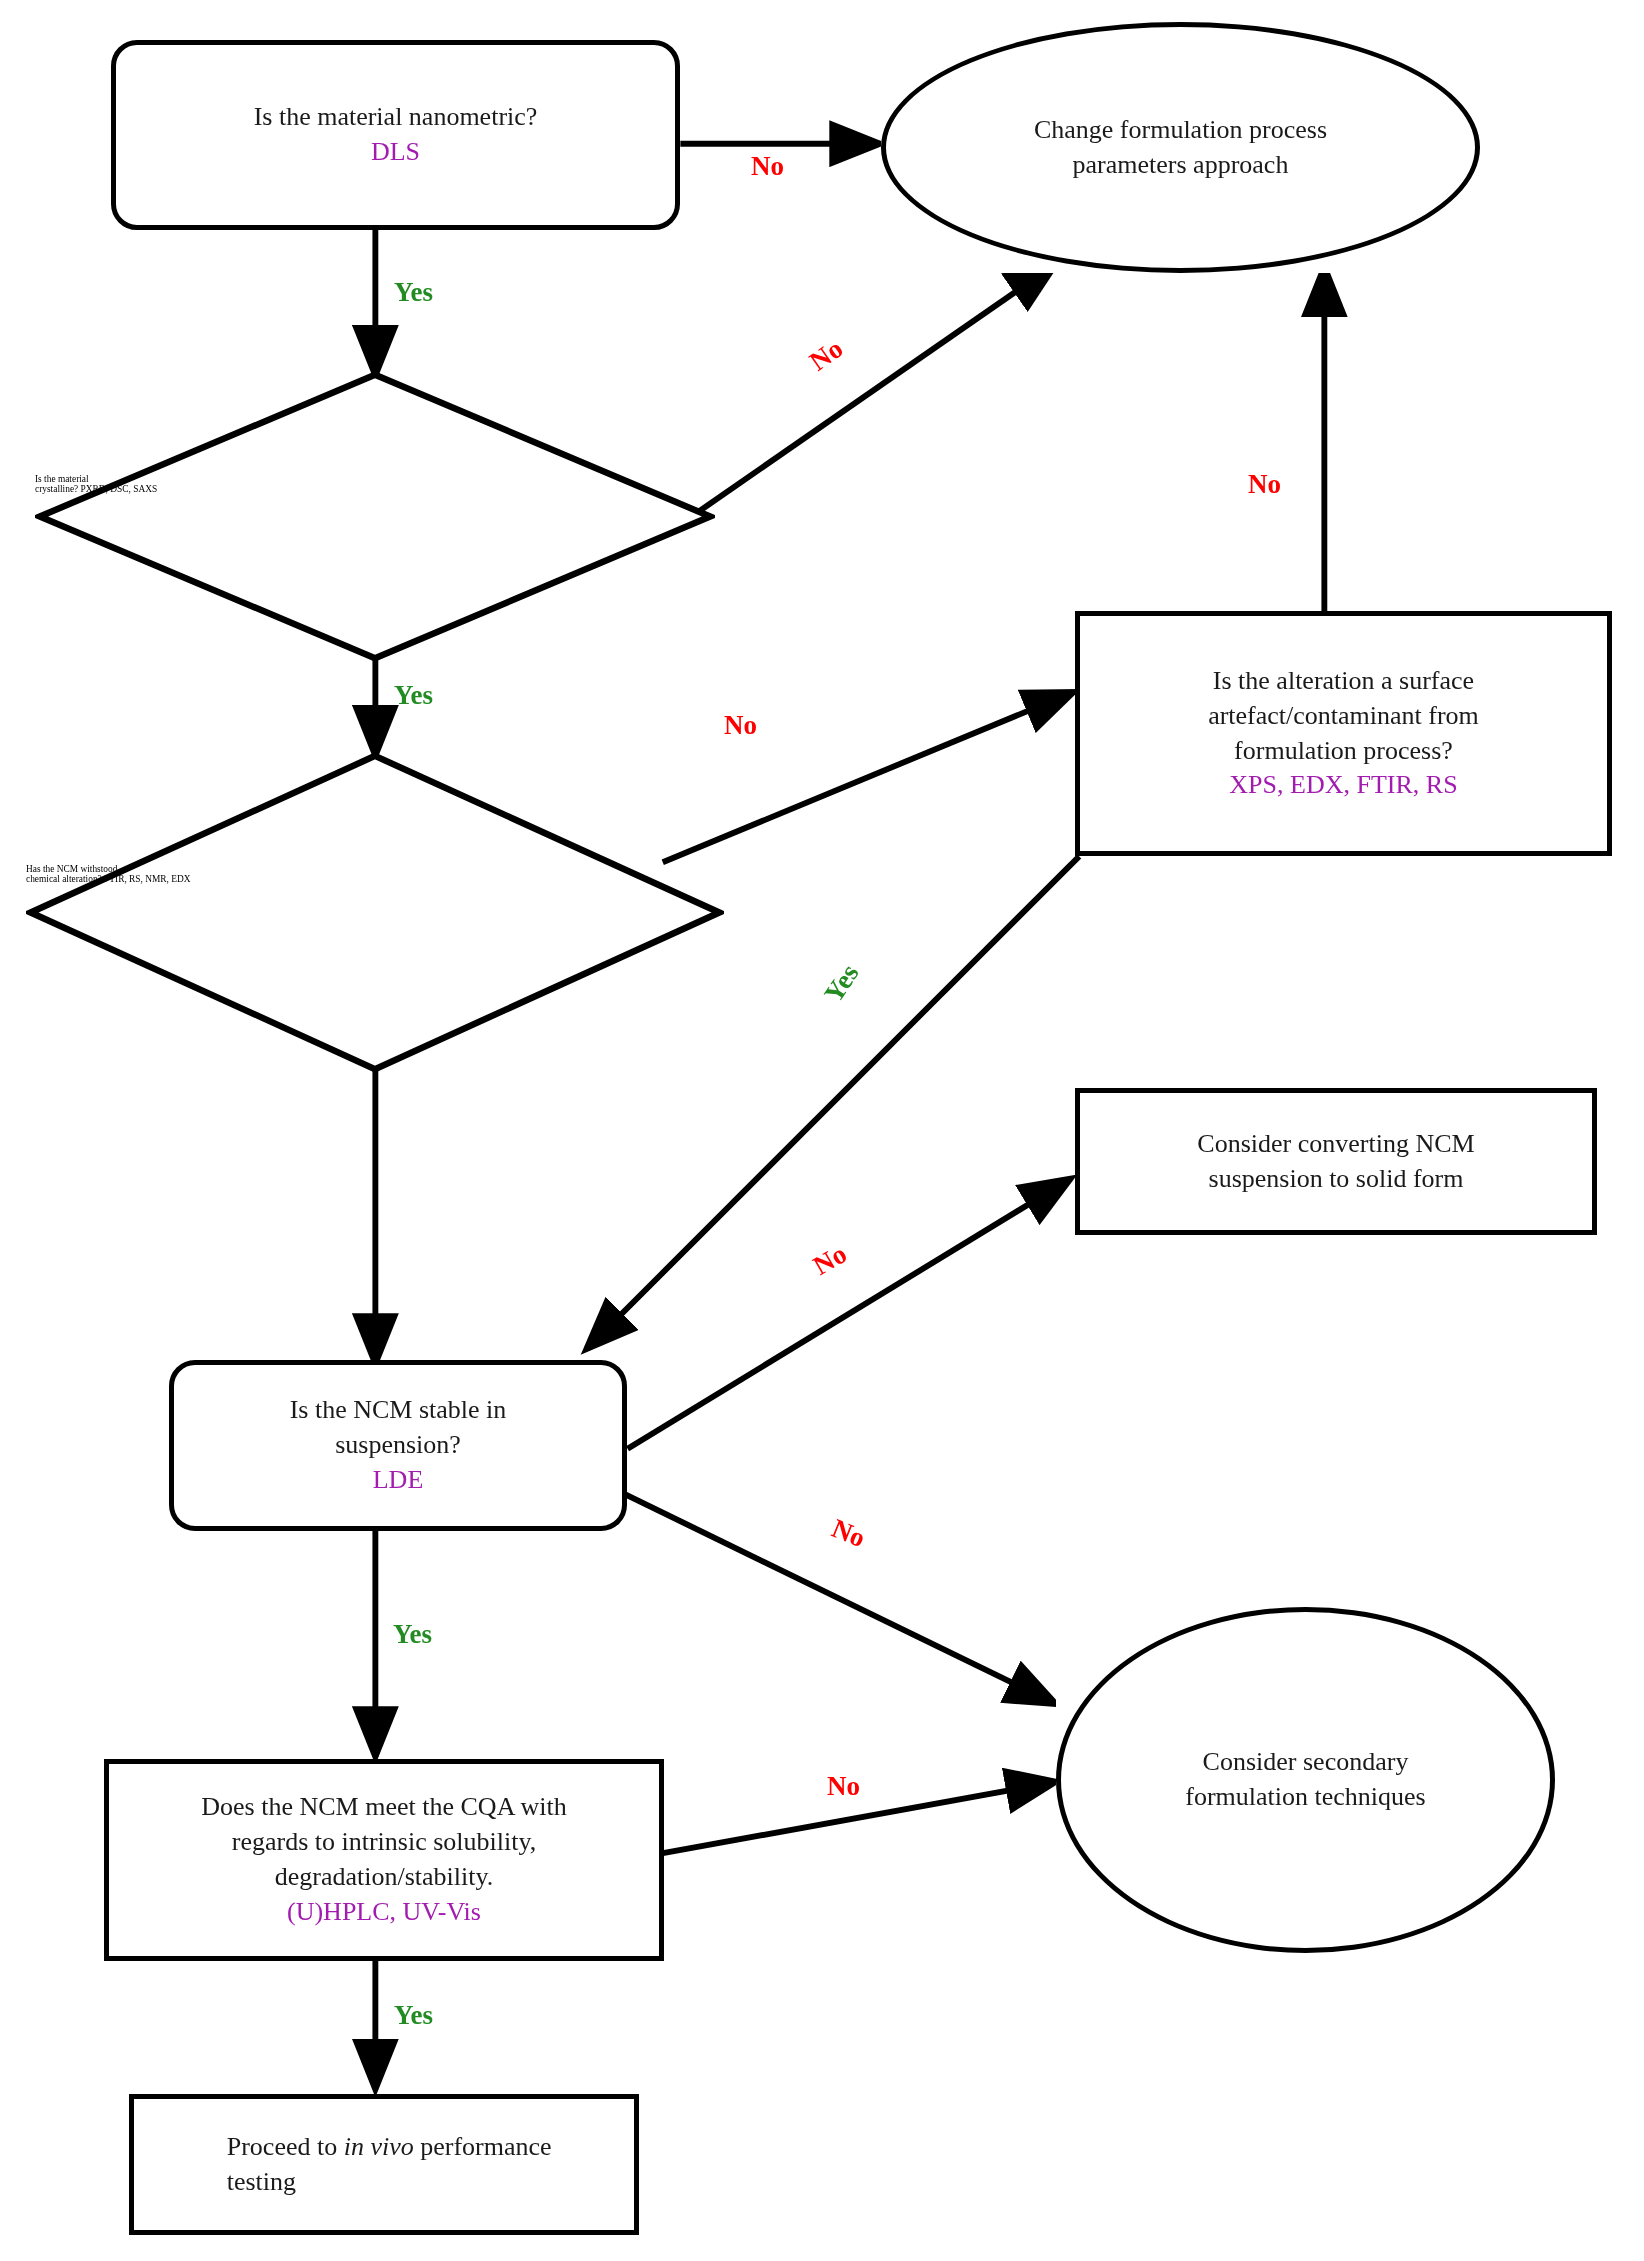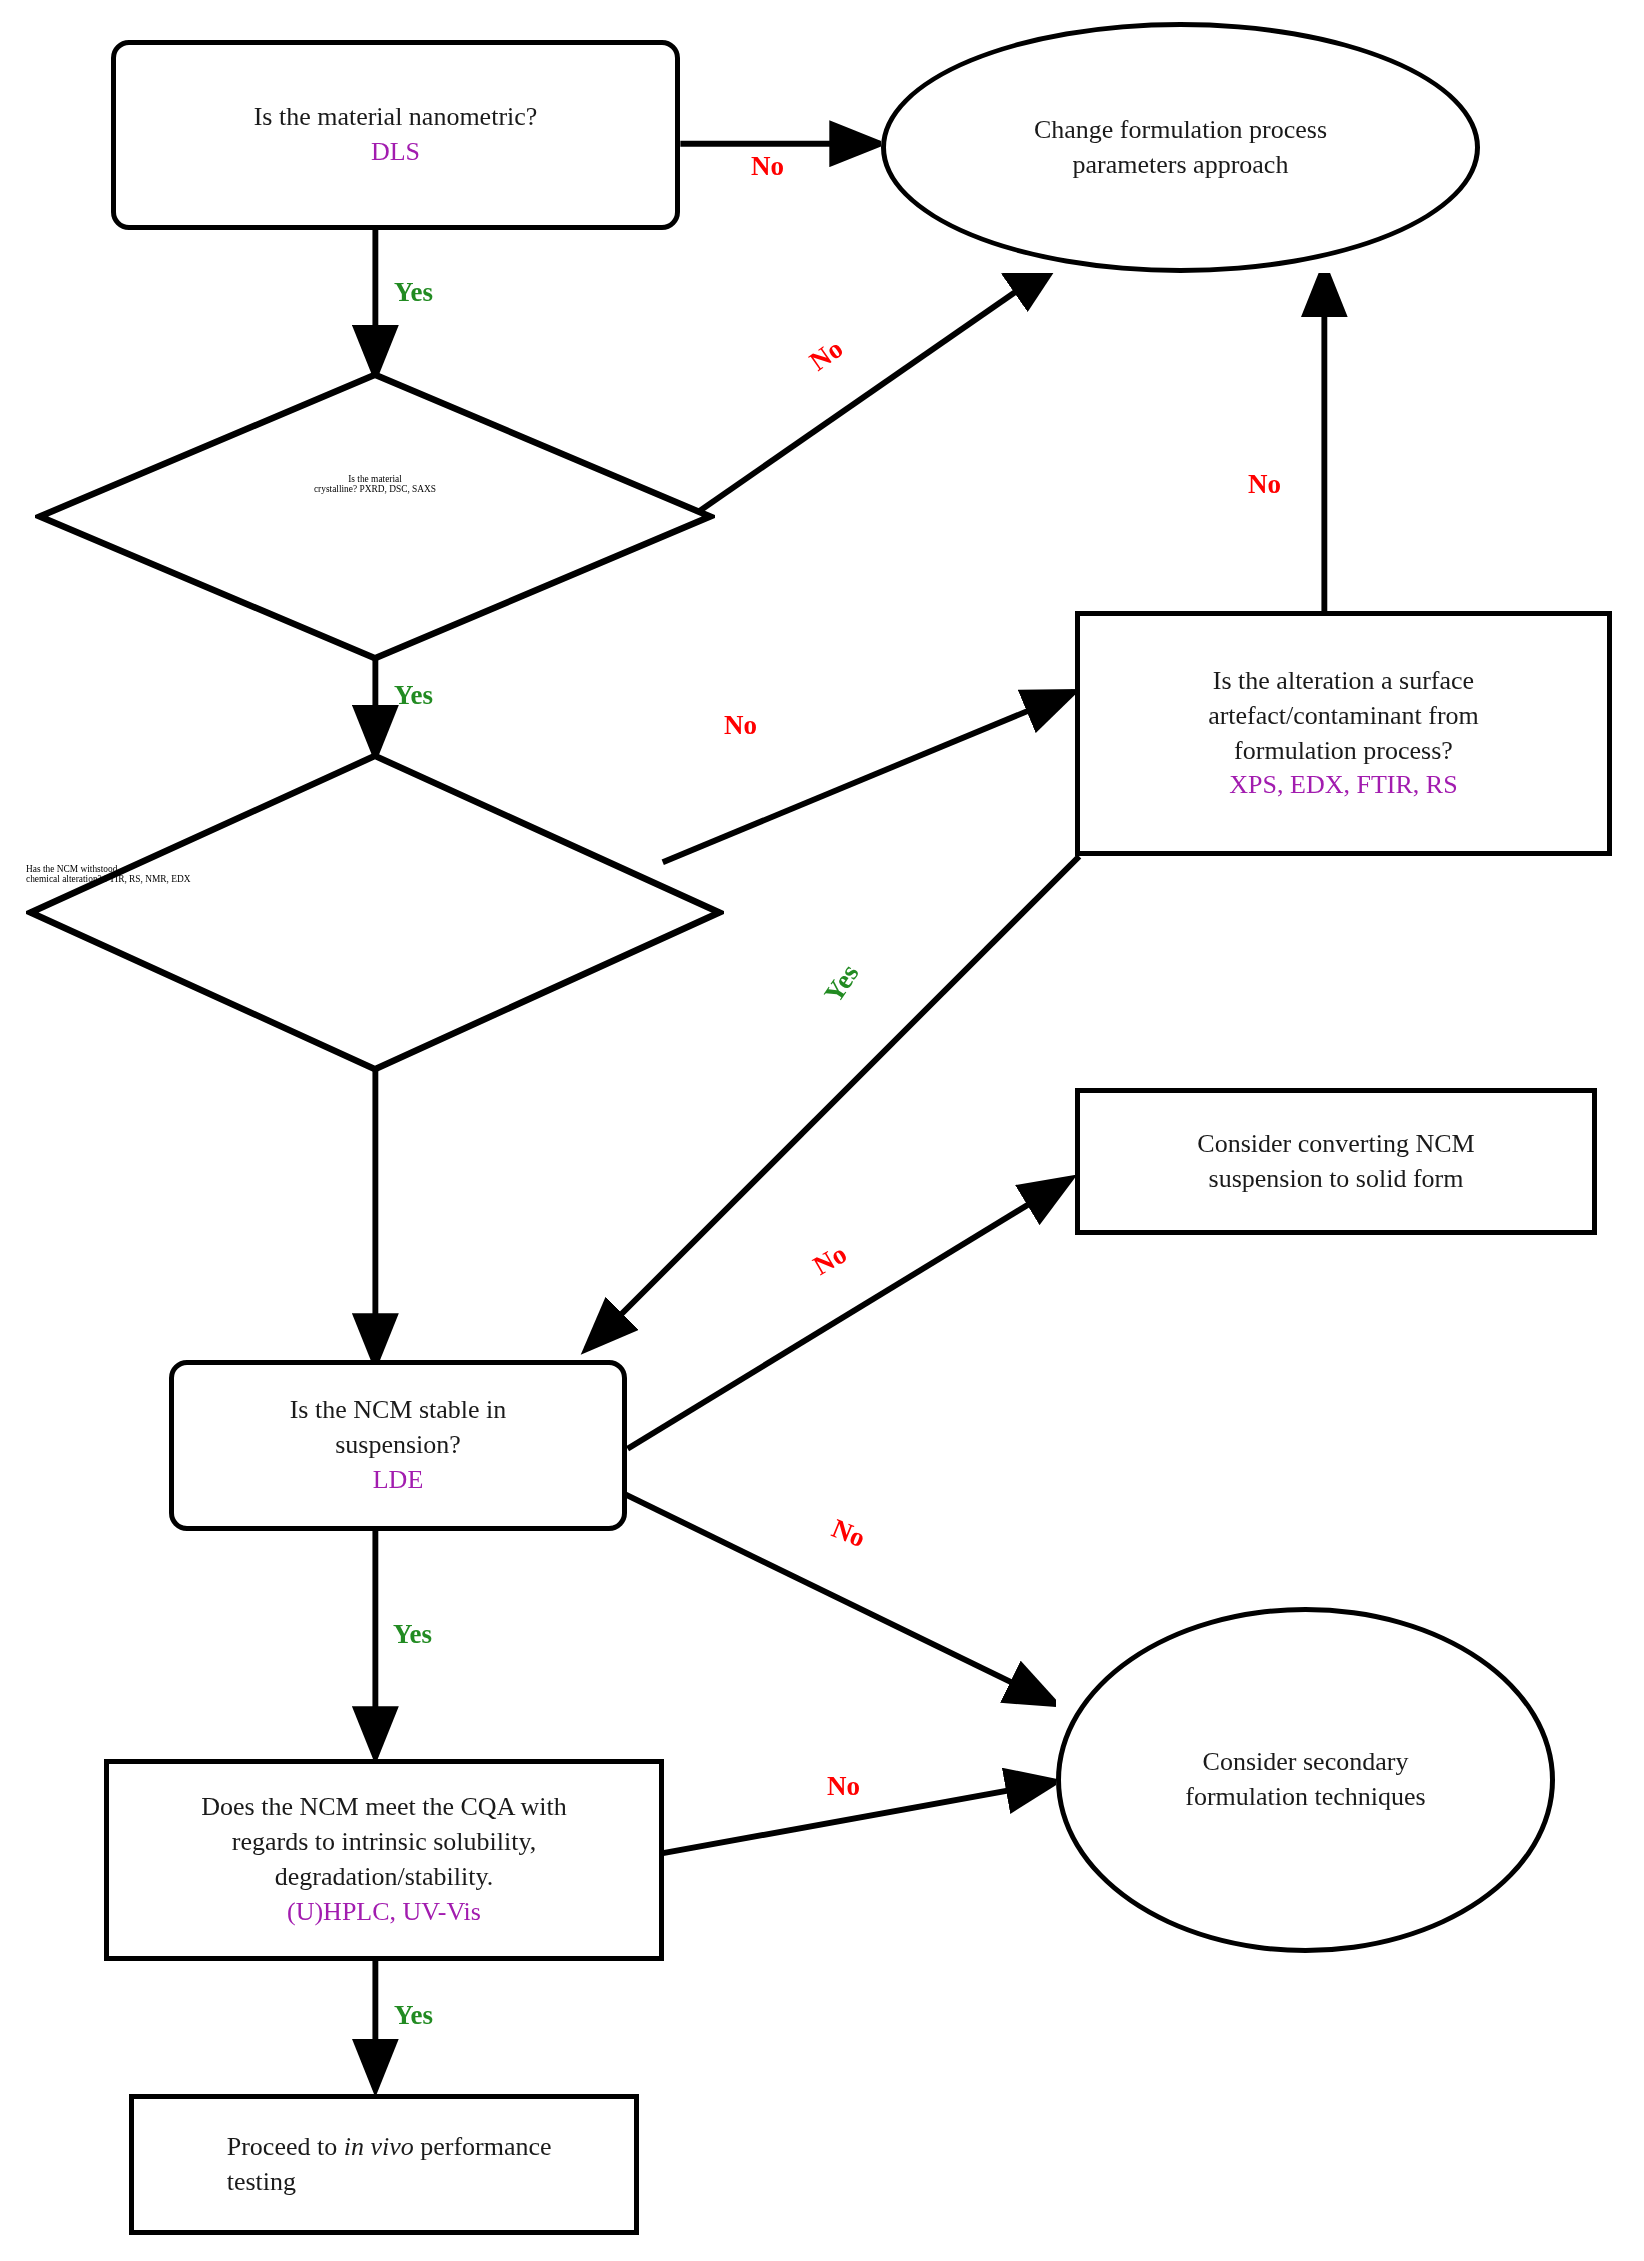--- a/index.html
+++ b/index.html
@@ -1,21 +1,21 @@
 <!DOCTYPE html>
 <html style="font-size:9.4px"><head>
 <meta charset="utf-8">
 <style>
   html,body{margin:0;padding:0;background:#ffffff;}
   body{font-family:"Liberation Serif", serif;}
   #stage{position:relative;width:1644px;height:2261px;background:#fff;overflow:hidden;}
   svg#wires{position:absolute;left:0;top:0;width:1644px;height:2261px;}
   .node{position:absolute;box-sizing:border-box;display:flex;align-items:center;justify-content:center;text-align:center;background:#fff;}
   .rect{border:5.3px solid #000;}
-  .round{border:5.3px solid #000;border-radius:18px;}
+  .round{border:5.3px solid #000;border-radius:26px;}
   .node .txt{line-height:1.34;color:#1a1a1a;font-size:26px;padding:0 11.7px;}
   .node .tech{color:#a21caf;display:block;}
   .node.ellipse{border:0;}
   .ellipse .inner{position:absolute;inset:0;border:5.3px solid #000;border-radius:50%;}
   .ellipse .txt{position:relative;z-index:2;}
   .lbl{position:absolute;font-weight:bold;font-size:27px;white-space:nowrap;}
   .lbl.no{color:#FF0000;}
   .lbl.yes{color:#228B22;}
   .ital{font-style:italic;}
 </style>
@@ -72,21 +72,21 @@
     <div class="txt">
       <span>Change formulation process</span><br>
       <span>parameters approach</span>
     </div>
   </div>
 
   <div style="position:absolute;left:35px;top:370px;width:680px;height:293px;">
     <svg width="680" height="293" viewBox="0 0 1160 500" style="position:absolute;left:0;top:0;">
       <polygon points="580,8 1152,250 580,492 8,250" fill="#fff" stroke="#000" stroke-width="11"></polygon>
     </svg>
-    <div class="txt" style="position:absolute;left:0;top:104px;width:680px;text-align:center;">
+    <div class="txt" style="position:absolute;left:0;top:104px;width:680px;">
       <span>Is the material</span><br>
       <span>crystalline?</span>
       <span class="tech">PXRD, DSC, SAXS</span>
     </div>
   </div>
 
   <div style="position:absolute;left:26px;top:751px;width:698px;height:323px;">
     <svg width="698" height="323" viewBox="0 0 1190 550" style="position:absolute;left:0;top:0;">
       <polygon points="595,8 1182,275 595,542 8,275" fill="#fff" stroke="#000" stroke-width="11"></polygon>
     </svg>

